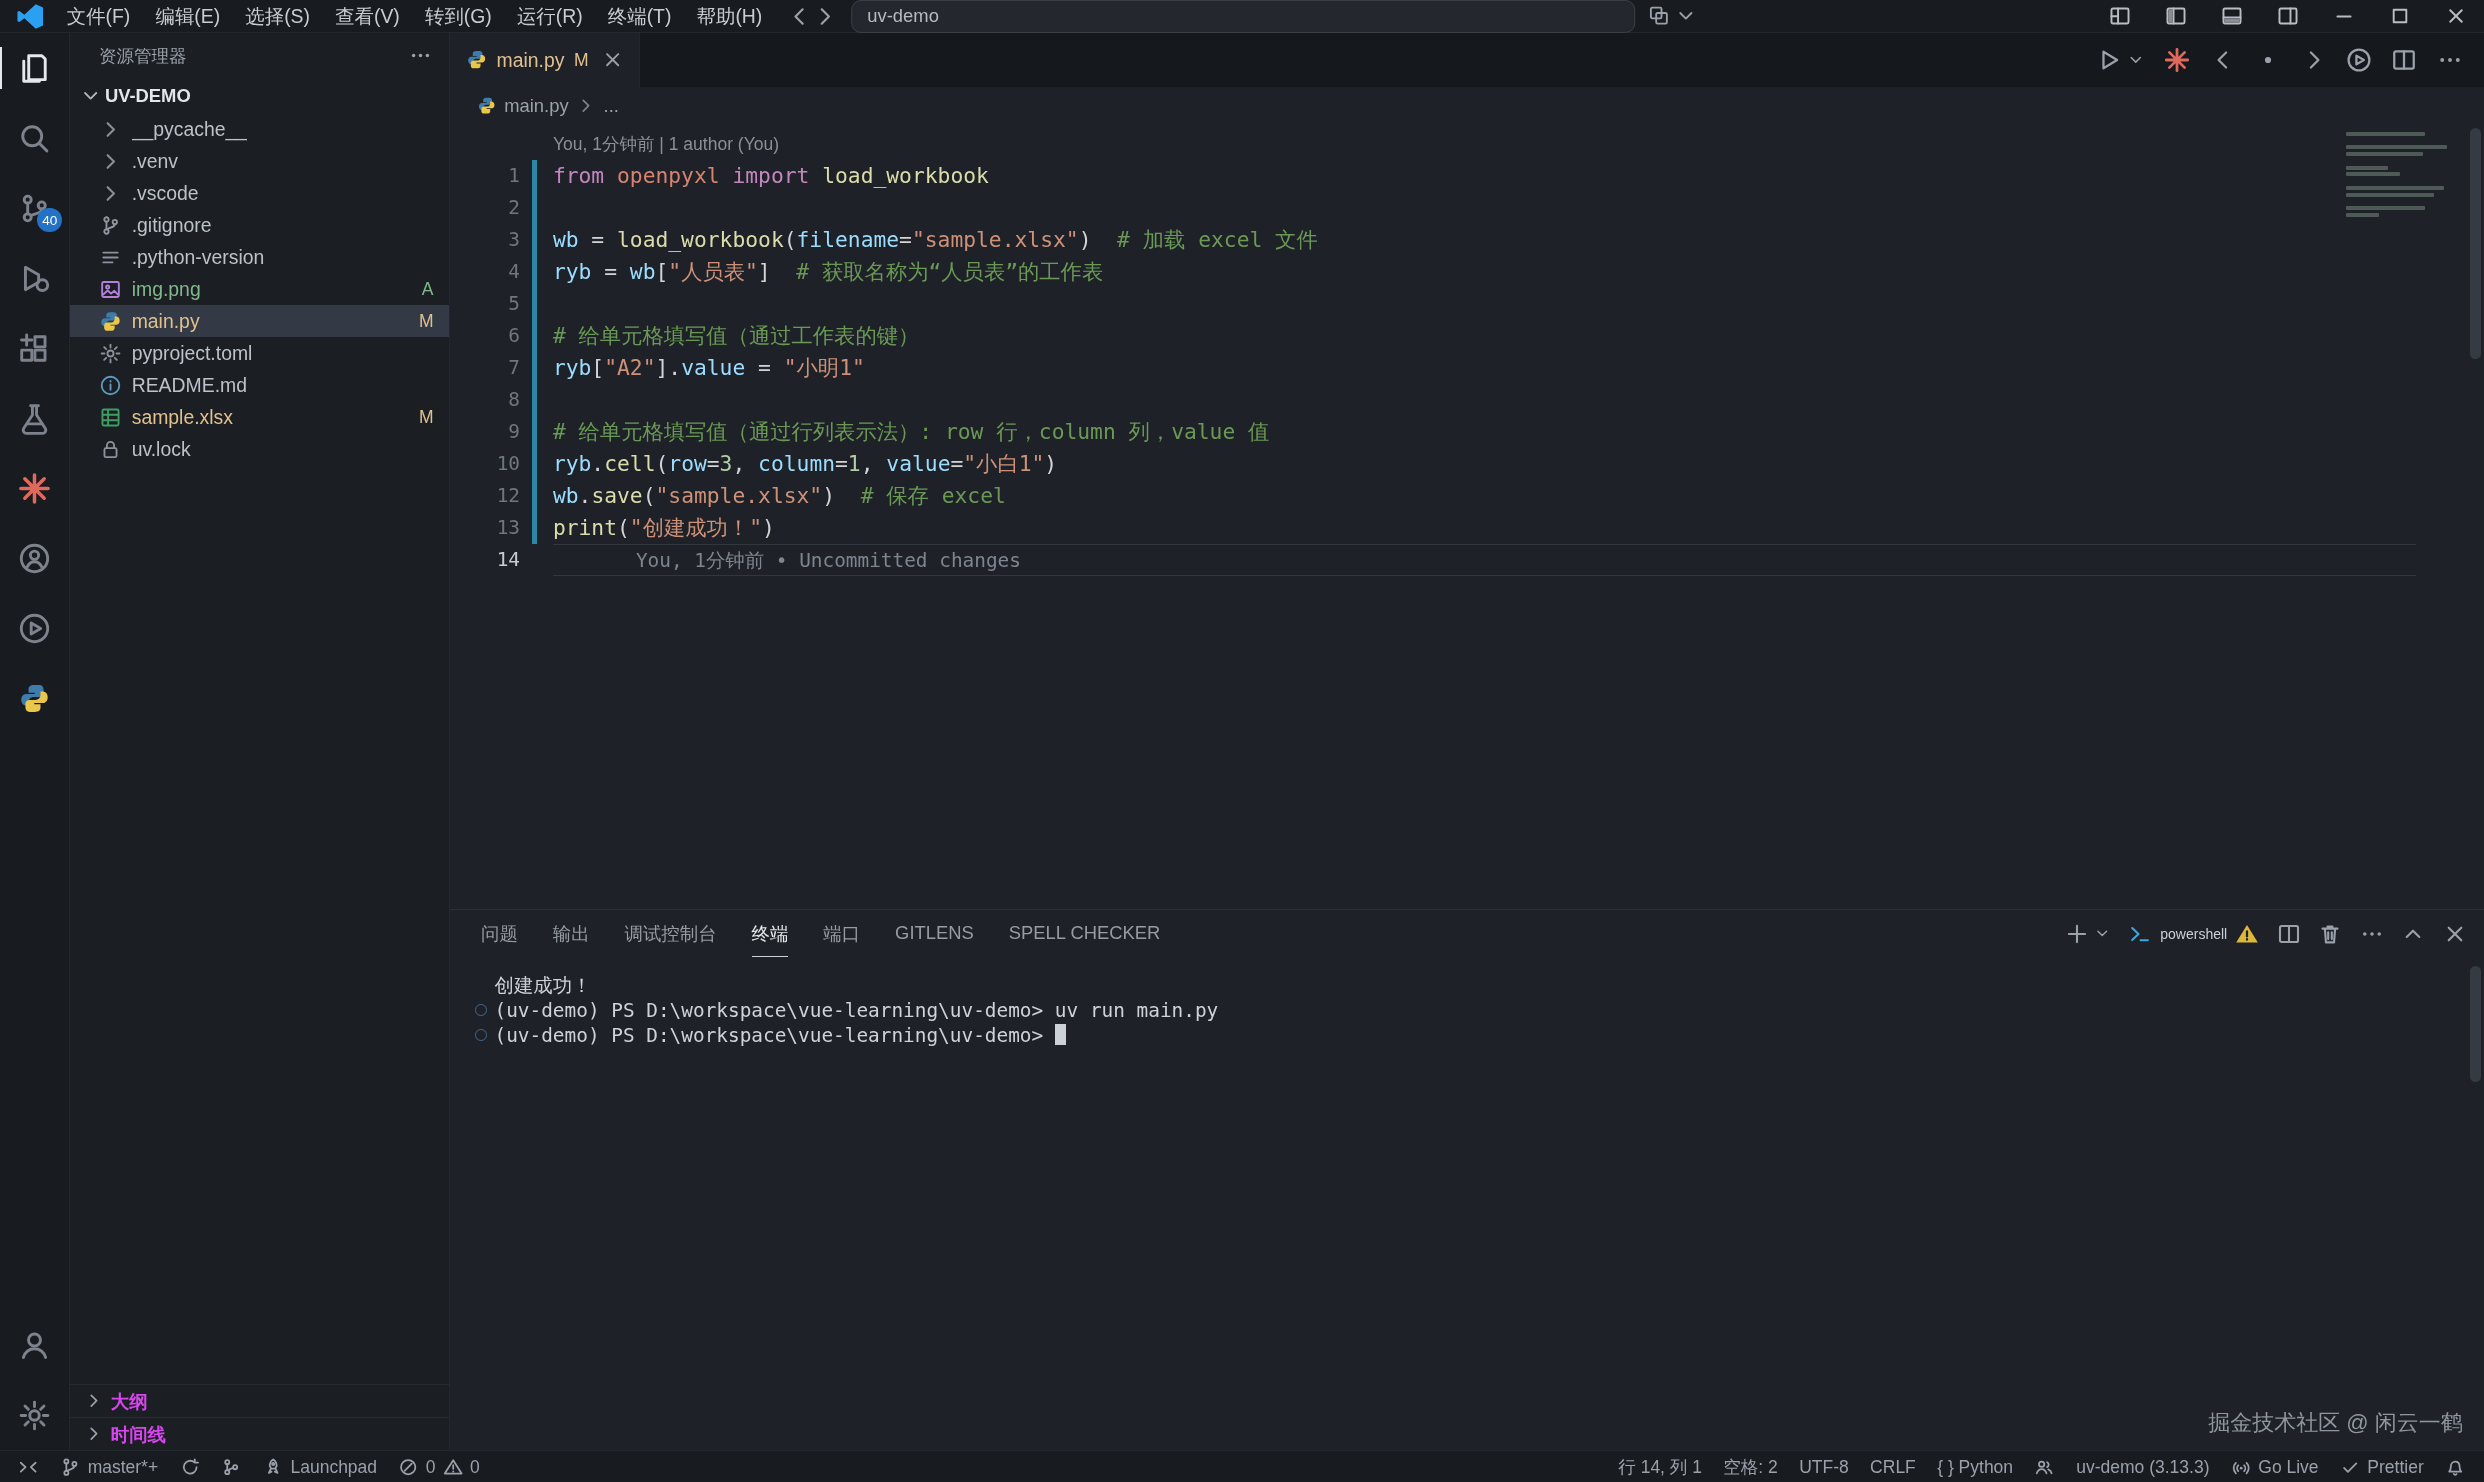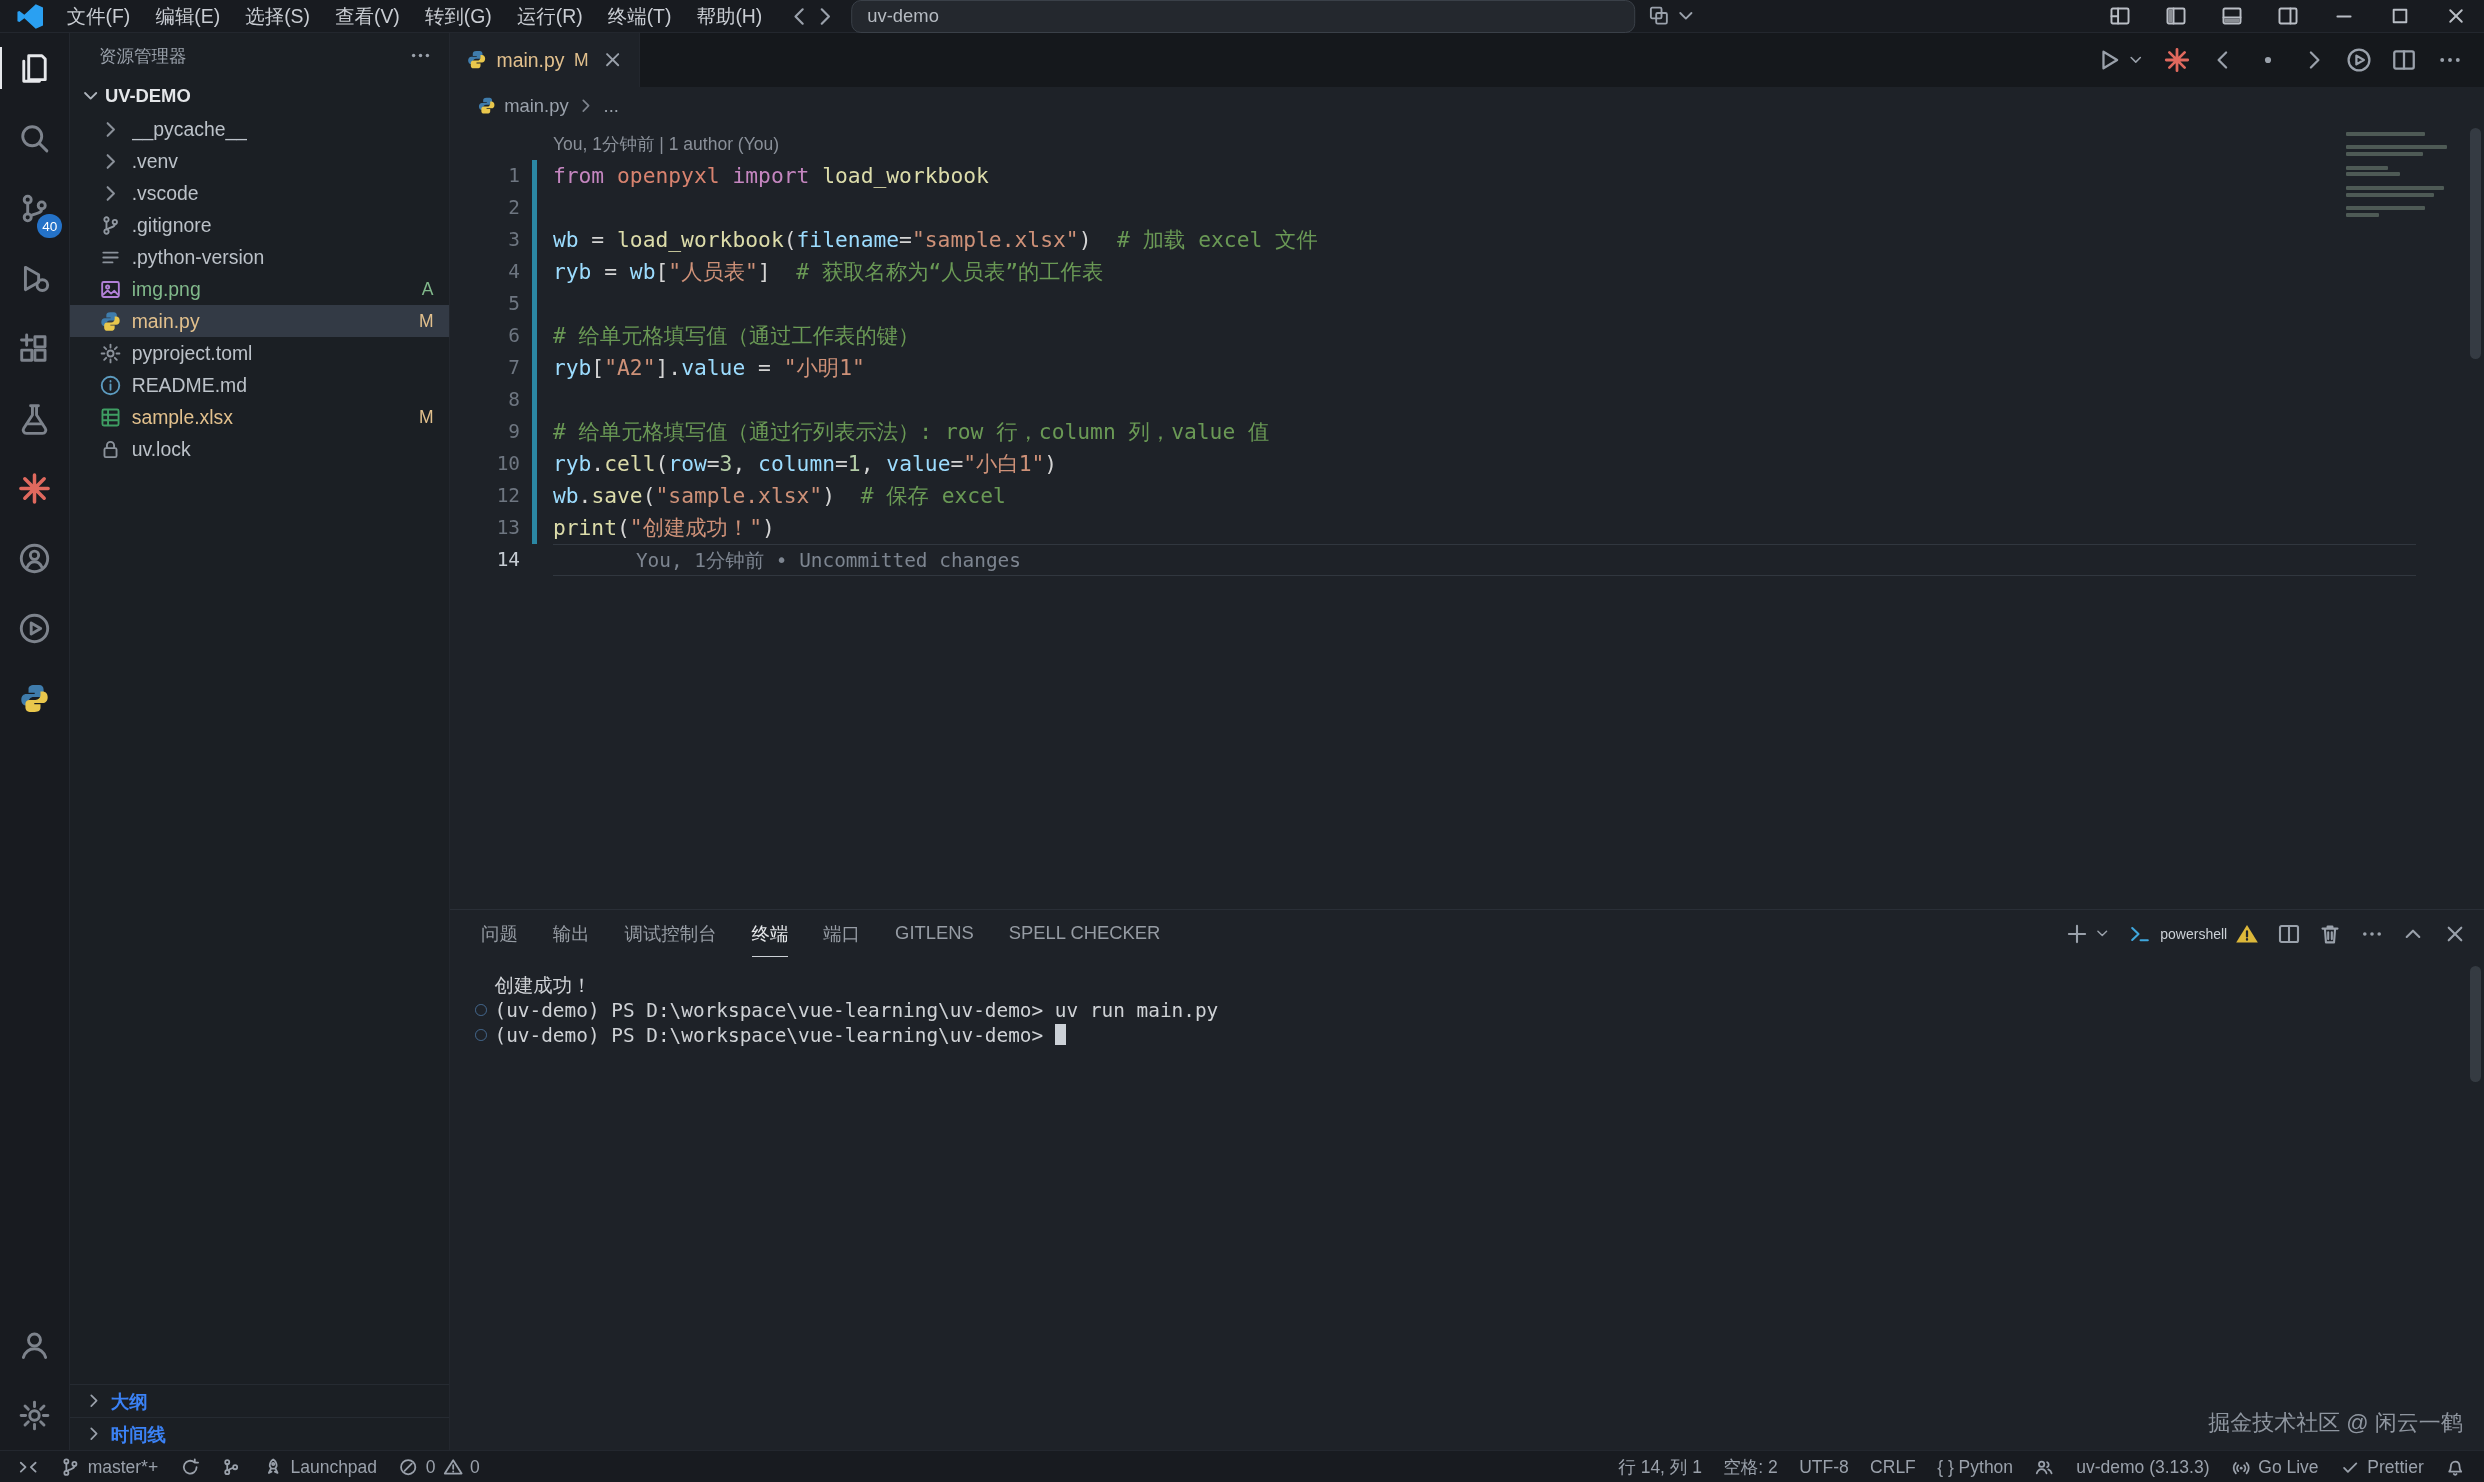--- a/index.html
+++ b/index.html
@@ -32,21 +32,21 @@
   .win-btn .icon{width:22px;height:22px}
 
   
   .main{flex:1;display:flex;min-height:0}
   .activitybar{width:70px;background:var(--bg-activity);border-right:1px solid var(--border);
     display:flex;flex-direction:column;flex:none}
   .ab-item{height:70px;display:flex;align-items:center;justify-content:center;position:relative;color:#7d838c}
   .ab-item .icon{width:33px;height:33px}
   .ab-item.active{color:#e6e8eb}
   .ab-item.active::before{content:"";position:absolute;left:0;top:13.6px;bottom:13.6px;width:1.9px;background:#e6e8eb}
-  .ab-badge{position:absolute;right:6.8px;bottom:5px;min-width:24px;height:24px;border-radius:12.6px;background:#2472c8;
+  .ab-badge{position:absolute;right:6.8px;bottom:11px;min-width:24px;height:24px;border-radius:12.6px;background:#2472c8;
     color:#fff;font-size:13.6px;display:flex;align-items:center;justify-content:center;padding:0 4.9px}
   .ab-bottom{margin-top:auto}
 
   
   .sidebar{width:380px;background:var(--bg-side);border-right:1px solid var(--border);
     display:flex;flex-direction:column;flex:none}
   .sb-header{height:45px;display:flex;align-items:center;padding:0 17.5px 0 29px;font-size:17.5px;color:#9aa1ab;flex:none}
   .sb-header .icon{margin-left:auto;color:#9aa1ab;width:23px;height:23px}
   .root-row{height:35px;display:flex;align-items:center;gap:3.9px;padding-left:9.7px;
     font-weight:bold;font-size:18.4px;color:#e4e6e9;flex:none}
@@ -54,21 +54,21 @@
   .file-tree{flex:1;overflow:hidden}
   .row{height:32px;display:flex;align-items:center;gap:9.7px;padding:0 15.5px 0 29px;font-size:19.4px;color:#bcc2c9}
   .row .icon{width:23px;height:23px;color:#8a9099}
   .row.sel{background:var(--sel)}
   .row .lbl{white-space:nowrap;overflow:hidden;text-overflow:ellipsis}
   .row .badge{margin-left:auto;font-size:17.5px;color:#9aa1ab}
   .row.st-modified .lbl,.row.st-modified .badge{color:#e2c08d}
   .row.st-added .lbl,.row.st-added .badge{color:#81b88b}
   .sb-sections{flex:none}
   .sec-row{height:33px;border-top:1px solid #262b32;display:flex;align-items:center;gap:7.8px;
-    padding-left:13.6px;font-size:18.4px;color:#3b82f6;font-weight:bold}
+    padding-left:13.6px;font-size:18.4px;color:#d946ef;font-weight:bold}
   .sec-row .icon{width:19.4px;height:19.4px;color:#9aa1ab}
 
   
   .editor-col{flex:1;display:flex;flex-direction:column;min-width:0;background:var(--bg-editor)}
   .tabsbar{height:54px;background:var(--bg-tabbar);display:flex;align-items:stretch;flex:none}
   .tab{display:flex;align-items:center;gap:9.7px;padding:0 15.5px;background:var(--bg-editor);
     border-right:1px solid var(--border);font-size:19.4px}
   .tab .lbl,.tab .mbadge{color:#e2c08d}
   .tab .mbadge{font-size:17.5px}
   .tab .icon.close{width:21.3px;height:21.3px;color:#9aa1ab;margin-left:3.9px}

